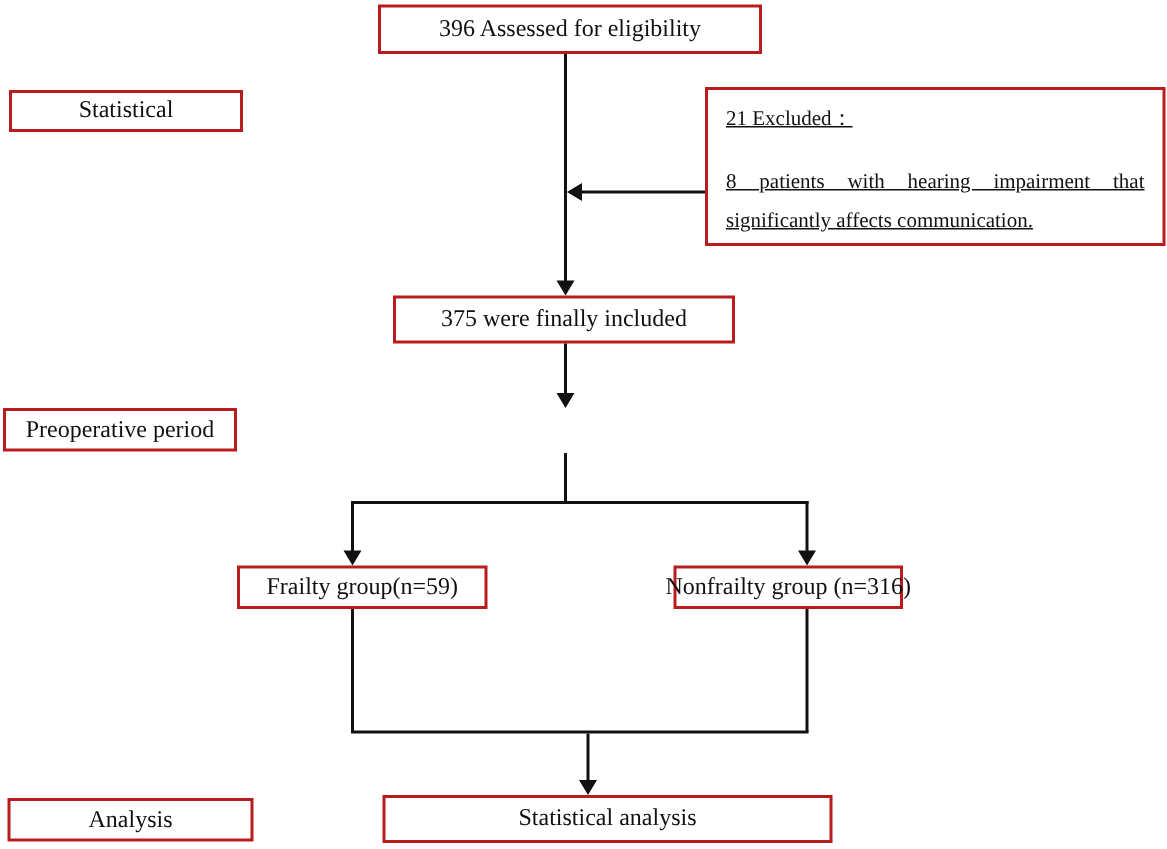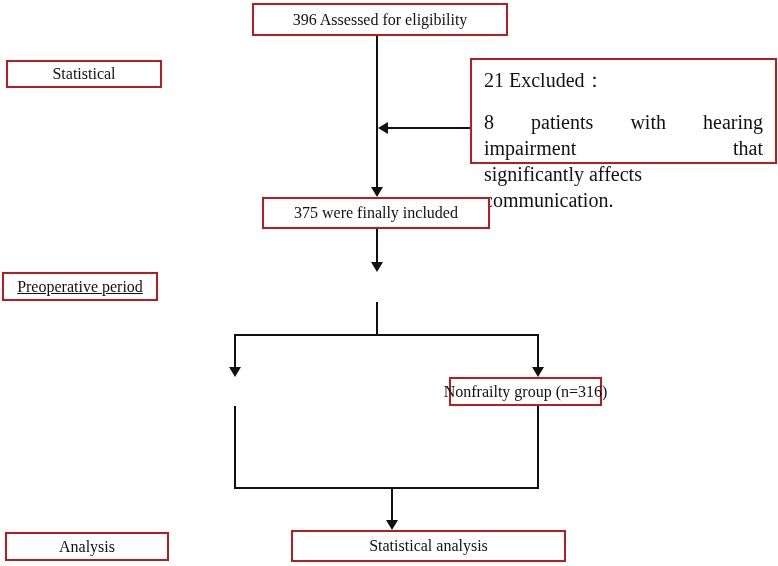--- a/index.html
+++ b/index.html
@@ -27,21 +27,22 @@
     font-size: 16px;
     line-height: 1.1;
     text-align: center;
     white-space: nowrap;
   }
   .box.multiline {
     display: block;
     white-space: normal;
     text-align: left;
     padding: 7px 12px 6px 12px;
-    font-size: 20px;
+    font-size: 14px;
+    text-decoration: underline;
   }
   .excl-line {
     line-height: 26px;
   }
   .excl-line.just {
     text-align: justify;
     text-align-last: justify;
     margin-top: 16px;
   }
   .vline, .hline {
@@ -66,21 +67,21 @@
   }
 </style>
 </head>
 <body>
 
 <div class="canvas">
 
   <div class="box" style="left:6px; top:60px; width:156px; height:28px;">
     <span>Statistical</span>
   </div>
-  <div class="box" style="left:2px; top:272px; width:156px; height:29px;text-decoration:underline;">
+  <div class="box" style="left:2px; top:272px; width:156px; height:29px;">
     <span>Preoperative period</span>
   </div>
   <div class="box" style="left:5px; top:532px; width:164px; height:29px;">
     <span>Analysis</span>
   </div>
 
   <div class="box" style="left:252px; top:3px; width:256px; height:33px;">
     <span>396 Assessed for eligibility</span>
   </div>
 
@@ -88,26 +89,29 @@
     <div class="excl-line">21 Excluded：</div>
     <div class="excl-line just">8 patients with hearing impairment that</div>
     <div class="excl-line">significantly affects communication.</div>
   </div>
 
   <div class="box" style="left:262px; top:197px; width:228px; height:32px;">
     <span>375 were finally included</span>
   </div>
 
 
+  <div class="box" style="left:158px; top:377px; width:167px; height:29px;">
+    <span>Frailty group(n=59)</span>
+  </div>
 
   <div class="box" style="left:449px; top:377px; width:153px; height:29px;">
     <span>Nonfrailty group (n=316)</span>
   </div>
 
-  <div class="box" style="left:255px; top:530px; width:275px; height:32px;margin-left:36px;">
+  <div class="box" style="left:255px; top:530px; width:300px; height:32px;">
     <span>Statistical analysis</span>
   </div>
 
   <div class="vline" style="left:376px; top:36px; width:2px; height:152px;"></div>
   <div class="arrow-down" style="left:371px; top:187px;"></div>
 
   <div class="hline" style="left:388px; top:127px; width:82px; height:2px;"></div>
   <div class="arrow-left" style="left:378px; top:122px;"></div>
 
   <div class="vline" style="left:376px; top:229px; width:2px; height:34px;"></div>

